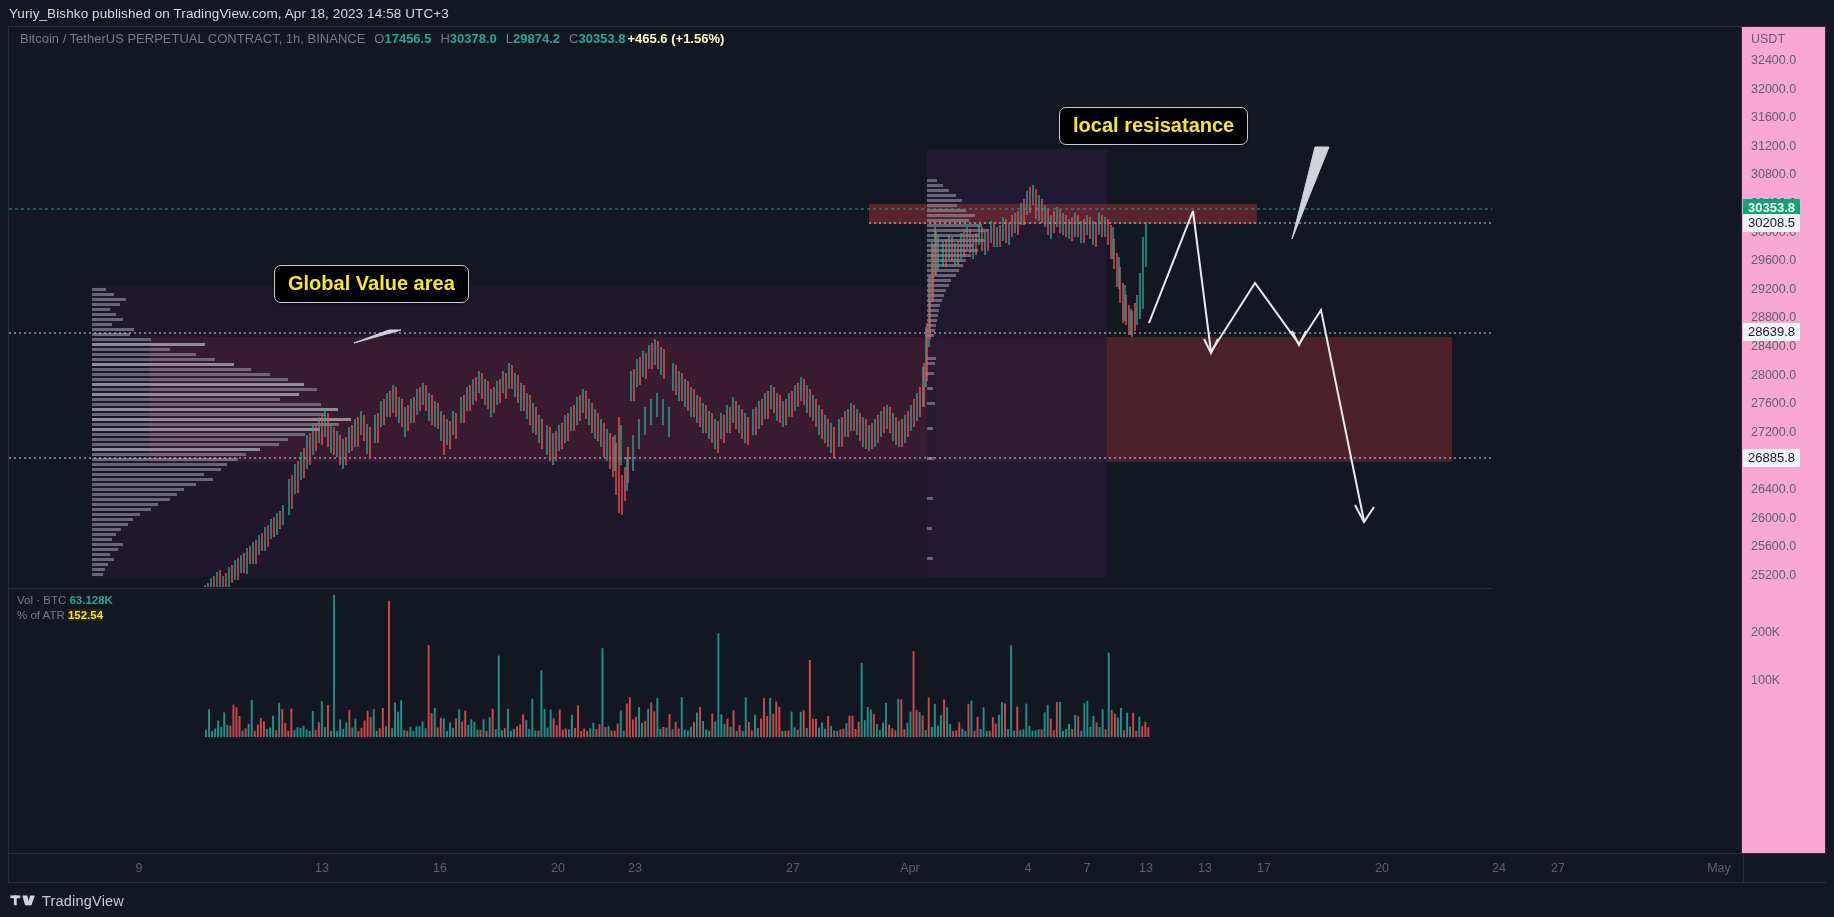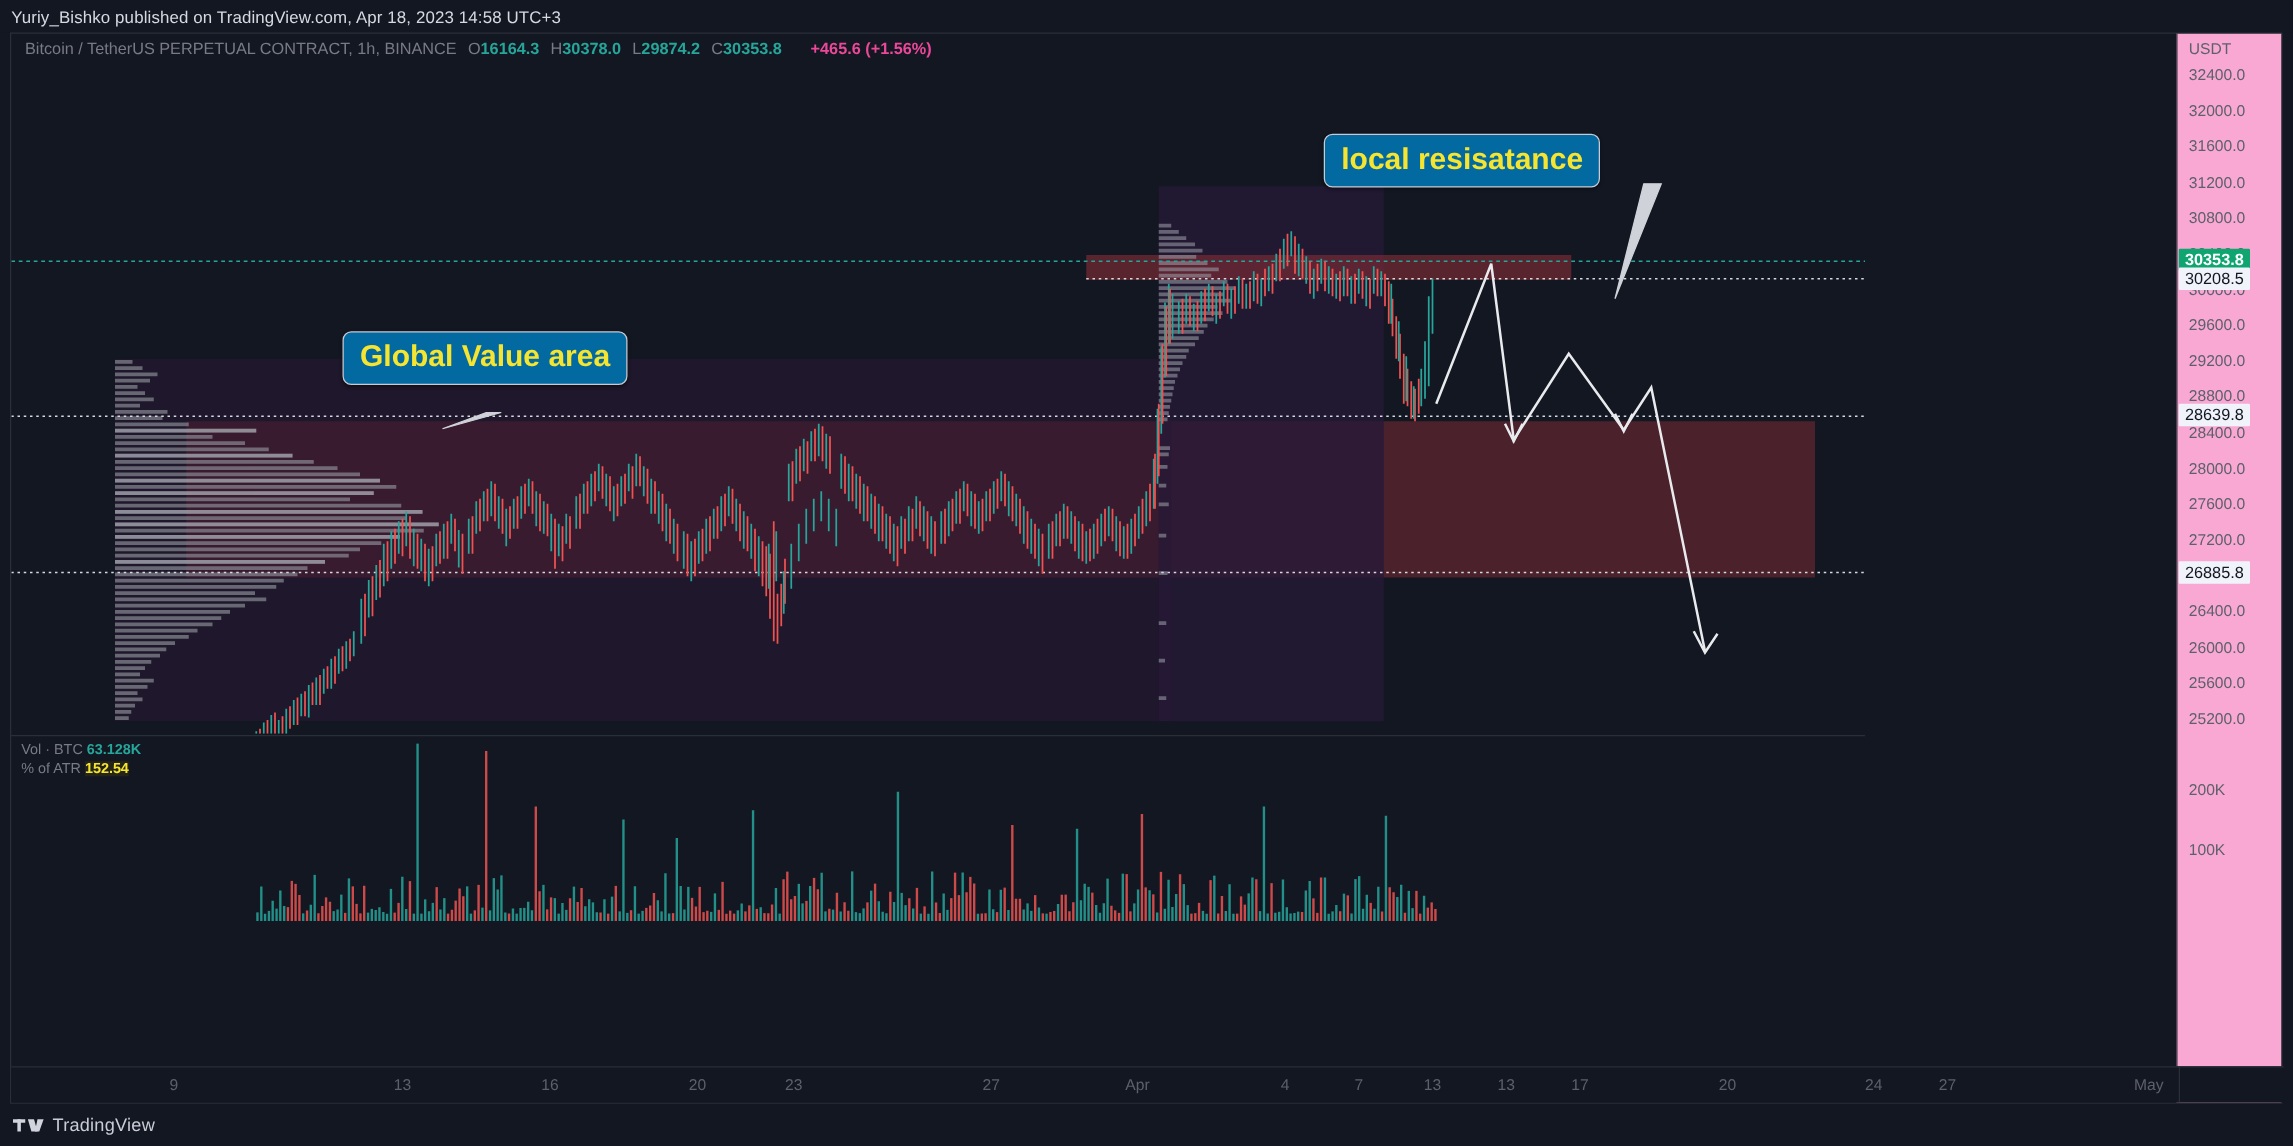--- a/index.html
+++ b/index.html
@@ -30,21 +30,21 @@
   
   .sym-legend {
     position: absolute; left: 11px; top: 4px;
     font-size: 13px; white-space: nowrap;
     display: flex; align-items: center; gap: 0;
     z-index: 40;
   }
   .sym-legend .sym { color: #787b86; }
   .sym-legend .ohlc-lbl { color: #787b86; margin-left: 9px; }
   .sym-legend .ohlc-val { color: #26a69a; font-weight: bold; }
-  .sym-legend .chg { color: #ec4899; font-weight: bold; margin-left: 23px; }
+  .sym-legend .chg { color: #fef9c3; font-weight: bold; margin-left: 2px; }
 
   
   .price-pane {
     position: absolute; left: 0; top: 0; width: 1483px; height: 560px;
     overflow: hidden;
   }
   .vol-pane {
     position: absolute; left: 0; top: 562px; width: 1483px; height: 148px;
     overflow: hidden;
   }
@@ -88,22 +88,22 @@
     transform: translateX(-50%); white-space: nowrap;
   }
   .axis-corner {
     position: absolute; right: 0; bottom: 0; width: 84px; height: 29px;
     border-left: 1px solid #2a2e39;
   }
 
   
   .callout {
     position: absolute; z-index: 60;
-    background: #0369a1; border: 1.5px solid #c8cbd2; border-radius: 7px;
-    color: #f5e531; font-weight: bold; font-size: 24px;
+    background: #000000; border: 1.5px solid #c8cbd2; border-radius: 7px;
+    color: #f5e531; font-weight: bold; font-size: 20px;
     padding: 6px 13px 7px; white-space: nowrap;
     box-shadow: 0 1px 3px rgba(0,0,0,.45);
   }
 
   
   .tv-logo {
     position: absolute; left: 10px; bottom: 8px;
     display: flex; align-items: center; gap: 6px;
     color: #c9ccd4; font-size: 14.5px; letter-spacing: .2px;
   }
@@ -367,21 +367,21 @@
             <path d="M1283 212 L1306 120 L1320 120 Z"></path>
           </g>
         </g>
       </svg>
 
     </div>
 
     <div class="sym-legend">
       <span class="sym">Bitcoin / TetherUS PERPETUAL CONTRACT, 1h, BINANCE</span>
       <span class="ohlc-lbl">O</span>
-        <span class="ohlc-val">16164.3</span>
+        <span class="ohlc-val">17456.5</span>
       <span class="ohlc-lbl">H</span>
         <span class="ohlc-val">30378.0</span>
       <span class="ohlc-lbl">L</span>
         <span class="ohlc-val">29874.2</span>
       <span class="ohlc-lbl">C</span>
         <span class="ohlc-val">30353.8</span>
       <span class="chg">+465.6 (+1.56%)</span>
     </div>
 
     <div class="pane-sep"></div>

